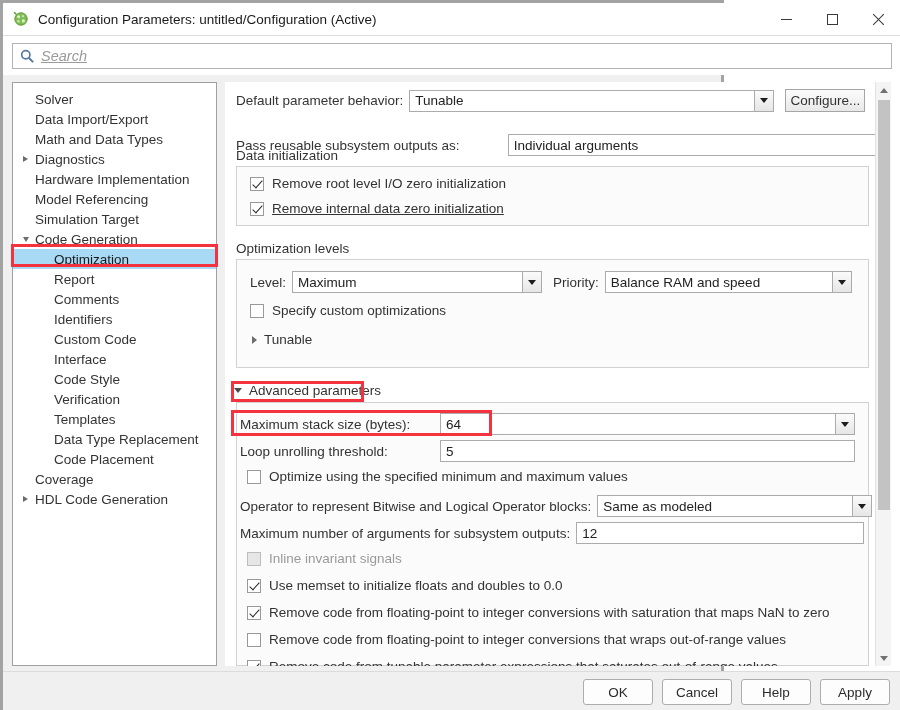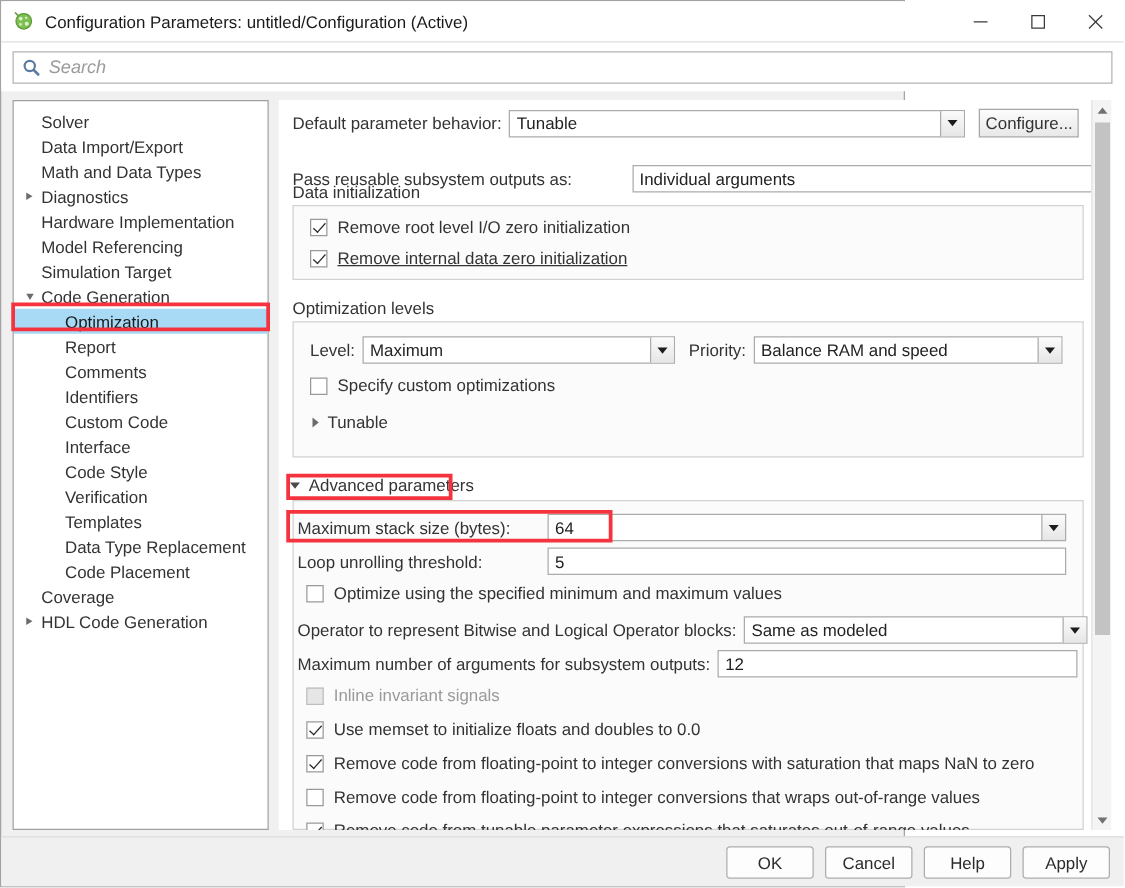--- a/index.html
+++ b/index.html
@@ -10,21 +10,21 @@
     font-size: 13px;
     color: #333333;
     background: #ffffff;
     overflow: hidden;
   }
 
   #app {
     position: relative;
     width: 724px; height: 710px;
     background: #f0f0f0;
-    border: 1px solid #a3a3a3;
+    border: 3px solid #a3a3a3;
     padding-left: 12px;
   }
 
   
   .titlebar {
     position: absolute; left: 0; top: 0;
     width: 898px; height: 32px;
     background: #ffffff;
     display: flex; align-items: center;
   }
@@ -68,21 +68,21 @@
   }
   .search-box {
     position: absolute; left: 9px; top: 7px;
     width: 880px; height: 26px;
     background: #ffffff;
     border: 1px solid #b4b4b4;
     display: flex; align-items: center;
   }
   .search-icon { margin-left: 7px; margin-right: 7px; flex: none; display:flex; }
   .search-ph {
-    font-style: italic; font-size: 14.5px; color: #9b9b9b;
+    font-style: italic; font-size: 14.5px; color: #9b9b9b; text-decoration: underline;
   }
 
   
   .sidebar {
     position: absolute; left: 9px; top: 79px;
     width: 205px; height: 584px;
     background: #ffffff;
     border: 1px solid #a0a0a0;
     overflow: hidden;
   }

